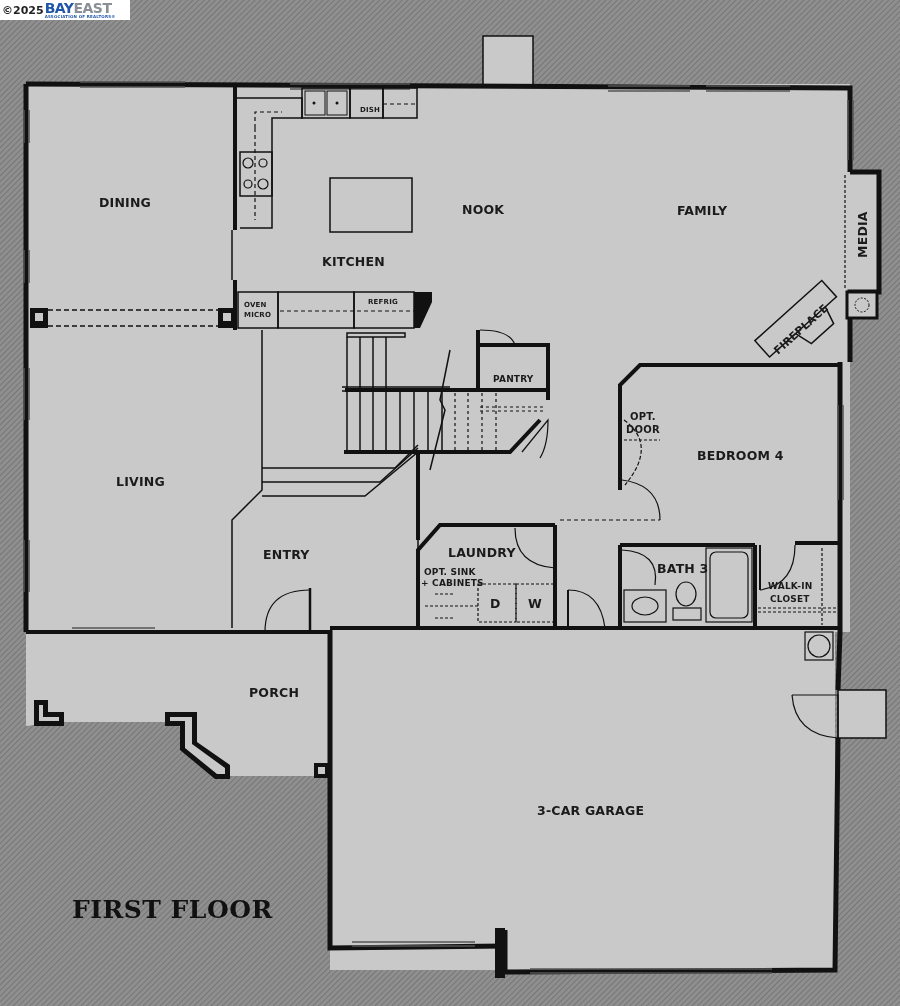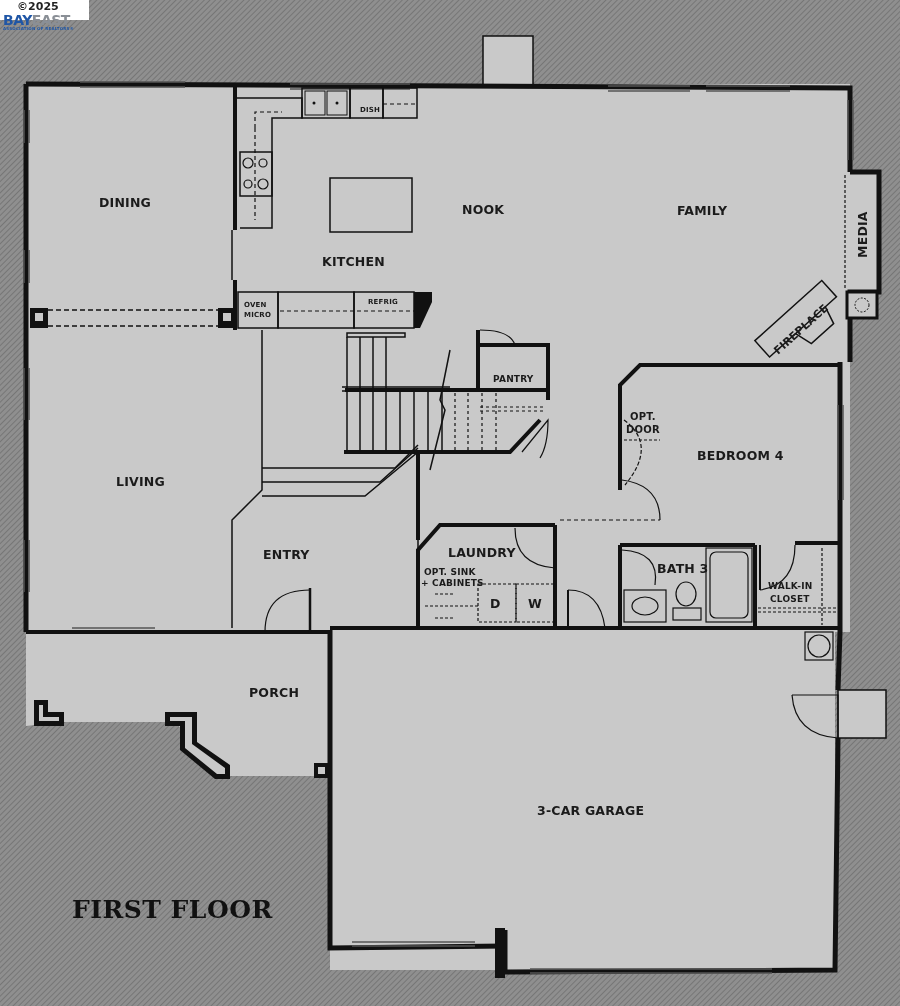--- a/index.html
+++ b/index.html
@@ -4,21 +4,21 @@
 <style>
   html,body{margin:0;padding:0;}
   body{width:900px;height:1006px;overflow:hidden;background:#8d8d8d;position:relative;font-family:"DejaVu Sans",sans-serif;}
   .bg{position:absolute;inset:0;background:
       repeating-linear-gradient(135deg,#9a9a9a 0 1px,#7e7e7e 1px 2px,#a3a3a3 2px 3px);}
   svg.plan{position:absolute;left:0;top:0;}
   .lbl{font-family:"DejaVu Sans",sans-serif;font-weight:bold;fill:#1b1b1b;letter-spacing:0.2px;}
   .sm{font-size:9px;}
   .md{font-size:12.5px;}
   .title{font-family:"DejaVu Serif",serif;font-size:25px;font-weight:bold;fill:#111;letter-spacing:0.5px;}
-  .watermark{position:absolute;left:0;top:0;height:20px;display:flex;align-items:center;background:#ffffff;padding:0 15px 0 2px;flex-direction:column;}
+  .watermark{position:absolute;left:0;top:0;height:20px;display:flex;align-items:center;background:#ffffff;padding:0 15px 0 2px;}
   .wm-copy{font-family:"DejaVu Sans",sans-serif;font-size:11px;color:#222;font-weight:bold;}
   .wm-brand{display:flex;flex-direction:column;line-height:1;margin-left:1px;}
   .wm-brand-main{font-family:"DejaVu Sans",sans-serif;font-weight:bold;font-size:14px;letter-spacing:-0.5px;}
   .wm-bay{color:#1f56a6;}
   .wm-east{color:#8a8f96;}
   .wm-sub{font-size:4px;color:#1f56a6;font-weight:bold;letter-spacing:0.2px;}
 </style>
 </head>
 <body>
 

